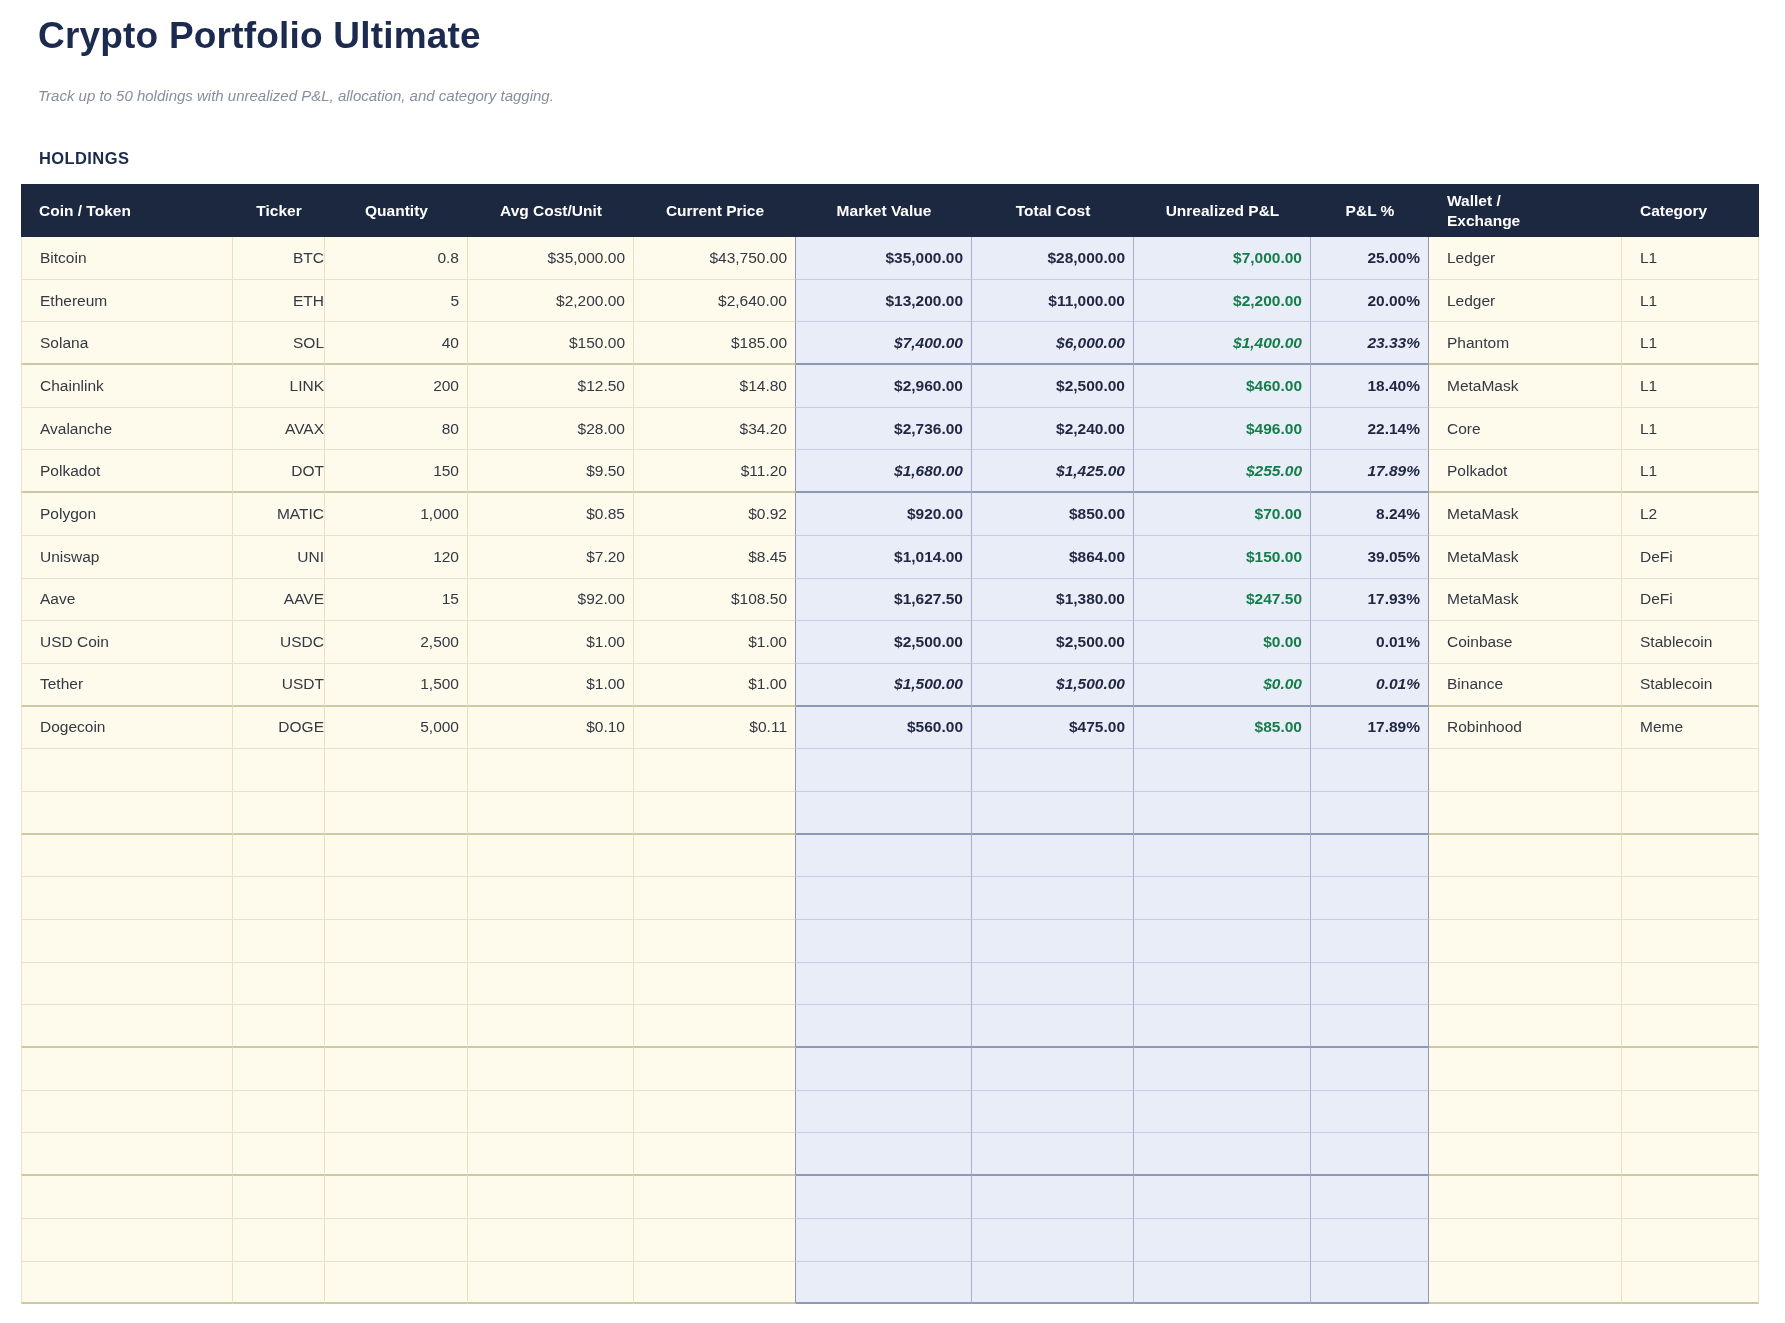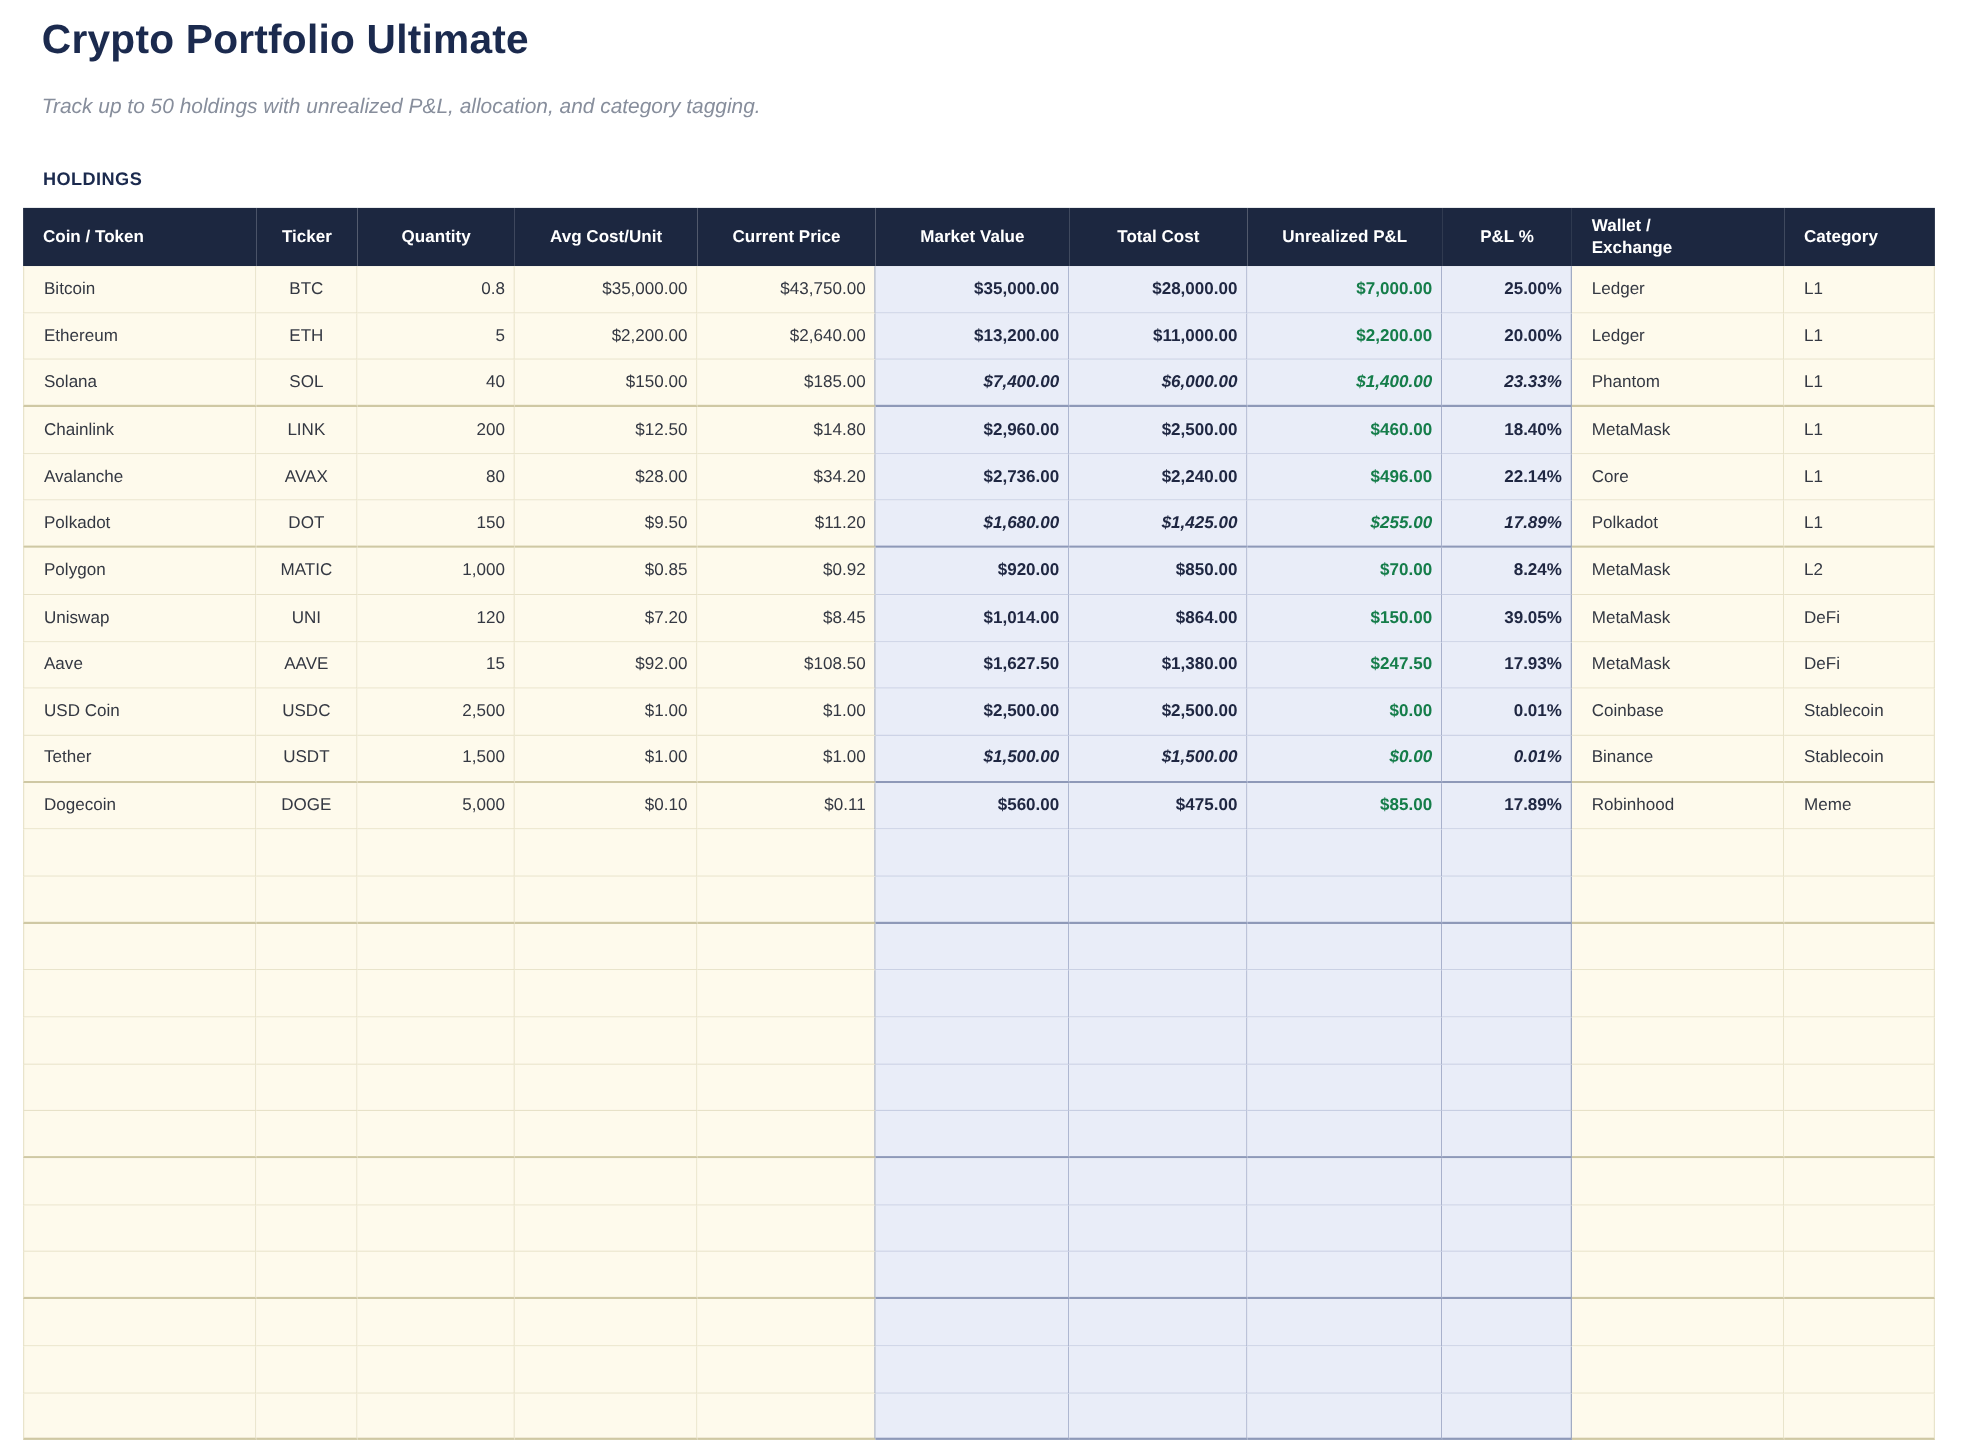--- a/index.html
+++ b/index.html
@@ -11,21 +11,21 @@
   }
   .page { position: relative; width: 1785px; height: 1323px; background: #fff; }
 
   .title {
     margin: 15px 12px 0 38px;
     font-size: 37px; font-weight: 700; letter-spacing: 0.2px;
     color: #1b2a4e;
   }
   .subtitle {
     margin: 30px 0 0 38px;
-    font-size: 19px; font-style: italic; color: #878e9c;
+    font-size: 15px; font-style: italic; color: #878e9c;
   }
   .section-heading {
     margin: 45px 0 12px 39px;
     font-size: 16.5px; font-weight: 700; letter-spacing: 0.4px; color: #1b2a4e;
   }
 
   table.holdings {
     margin: 16px 0 0 21px;
     border-collapse: separate; border-spacing: 0;
     table-layout: fixed; width: 1738px;
@@ -44,21 +44,21 @@
   tbody td {
     height: 42.7px; vertical-align: middle;
     font-size: 15.5px;
     background: #fefaec;
     border-bottom: 1px solid #e7e1c8;
     border-right: 1px solid #e7e1c8;
   }
   tbody tr td:first-child { border-left: 1px solid #e7e1c8; }
 
   td.a-l { text-align: left; padding-left: 18px; }
-  td.a-c { text-align: center; margin-top: 44px; }
+  td.a-c { text-align: right; margin-top: 44px; }
   td.a-r { text-align: right; padding-right: 8px; }
 
   
   td.calc {
     background: #e9edf8;
     border-bottom: 1px solid #c7cee2;
     border-right: 1px solid #a8b1cc;
   }
   td.c4 { border-right: 1px solid #8e99b8; margin-top: 12px; }   
   td.c8 { border-right: 1px solid #8e99b8; }   

